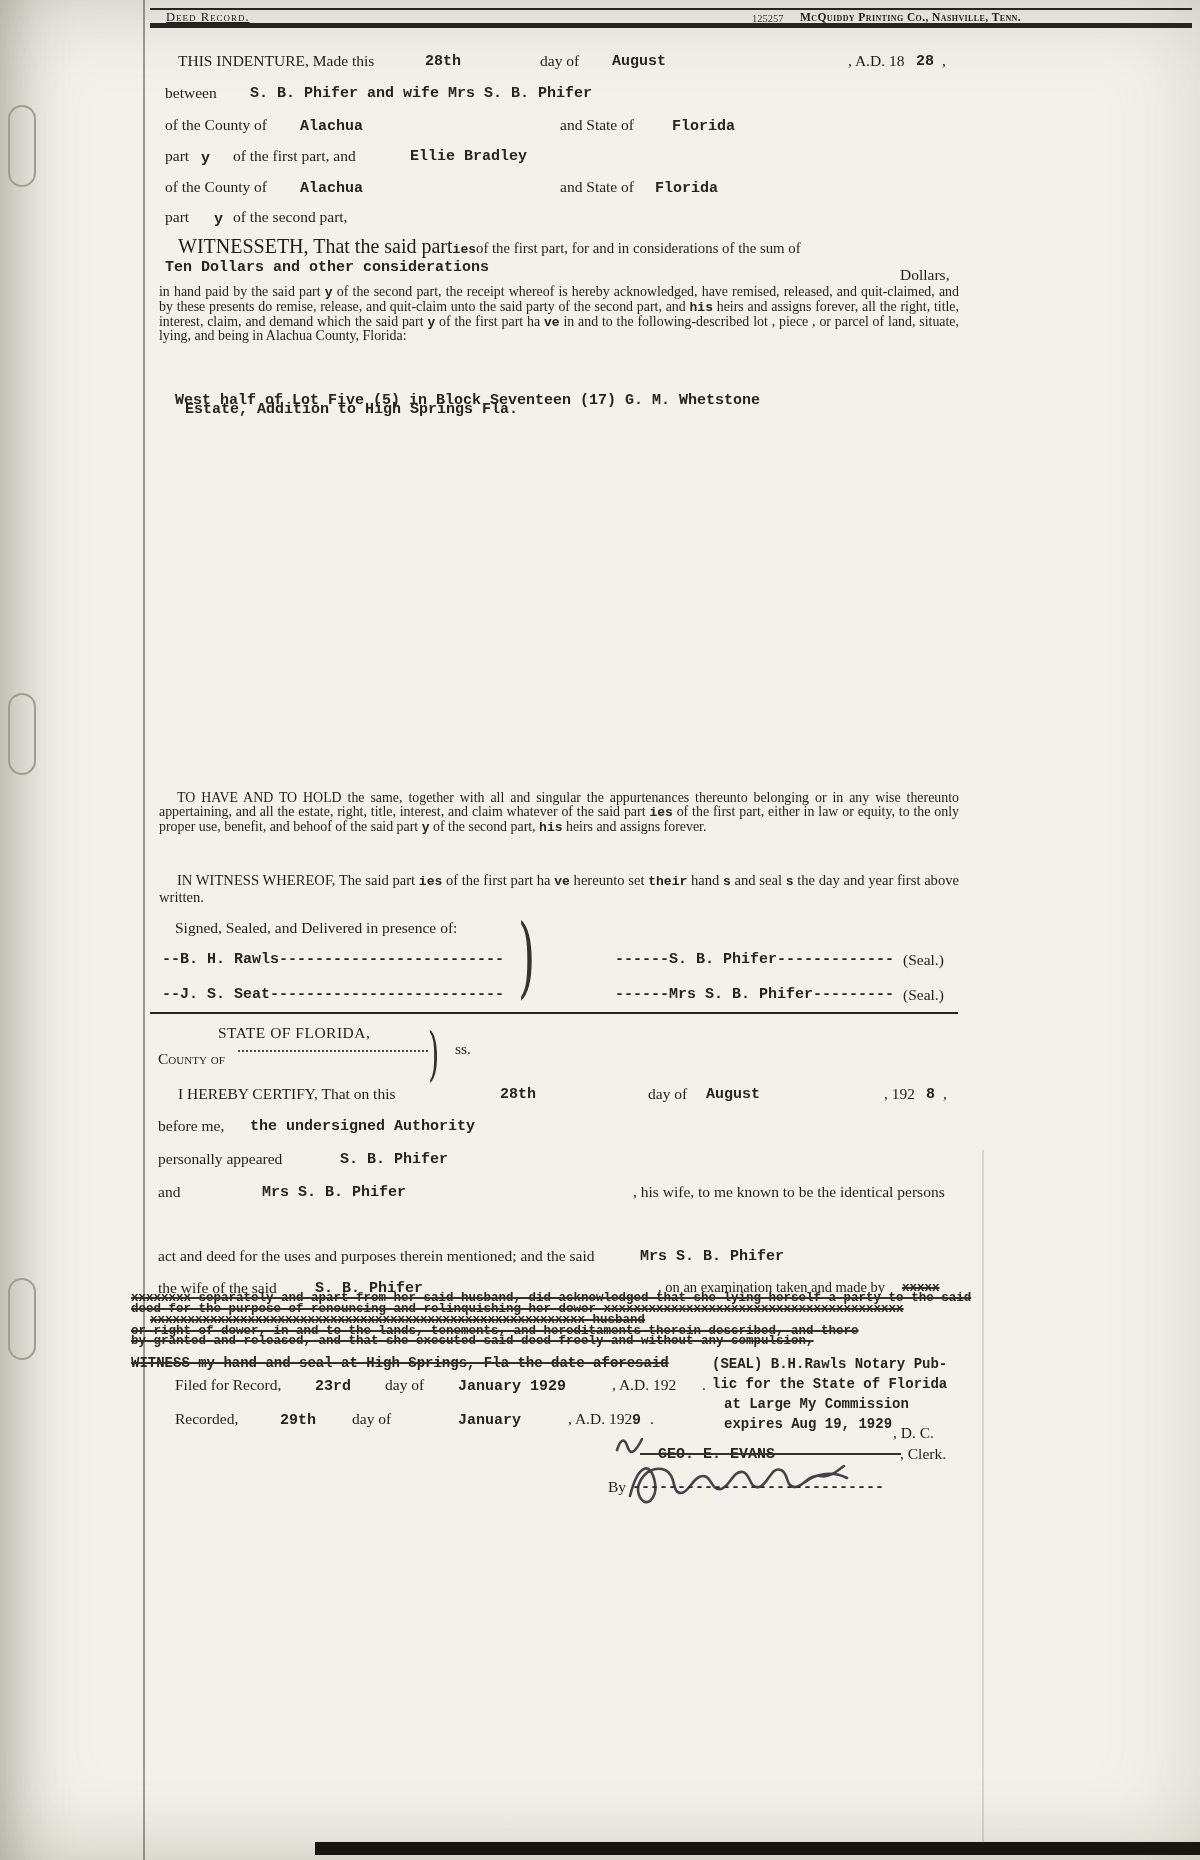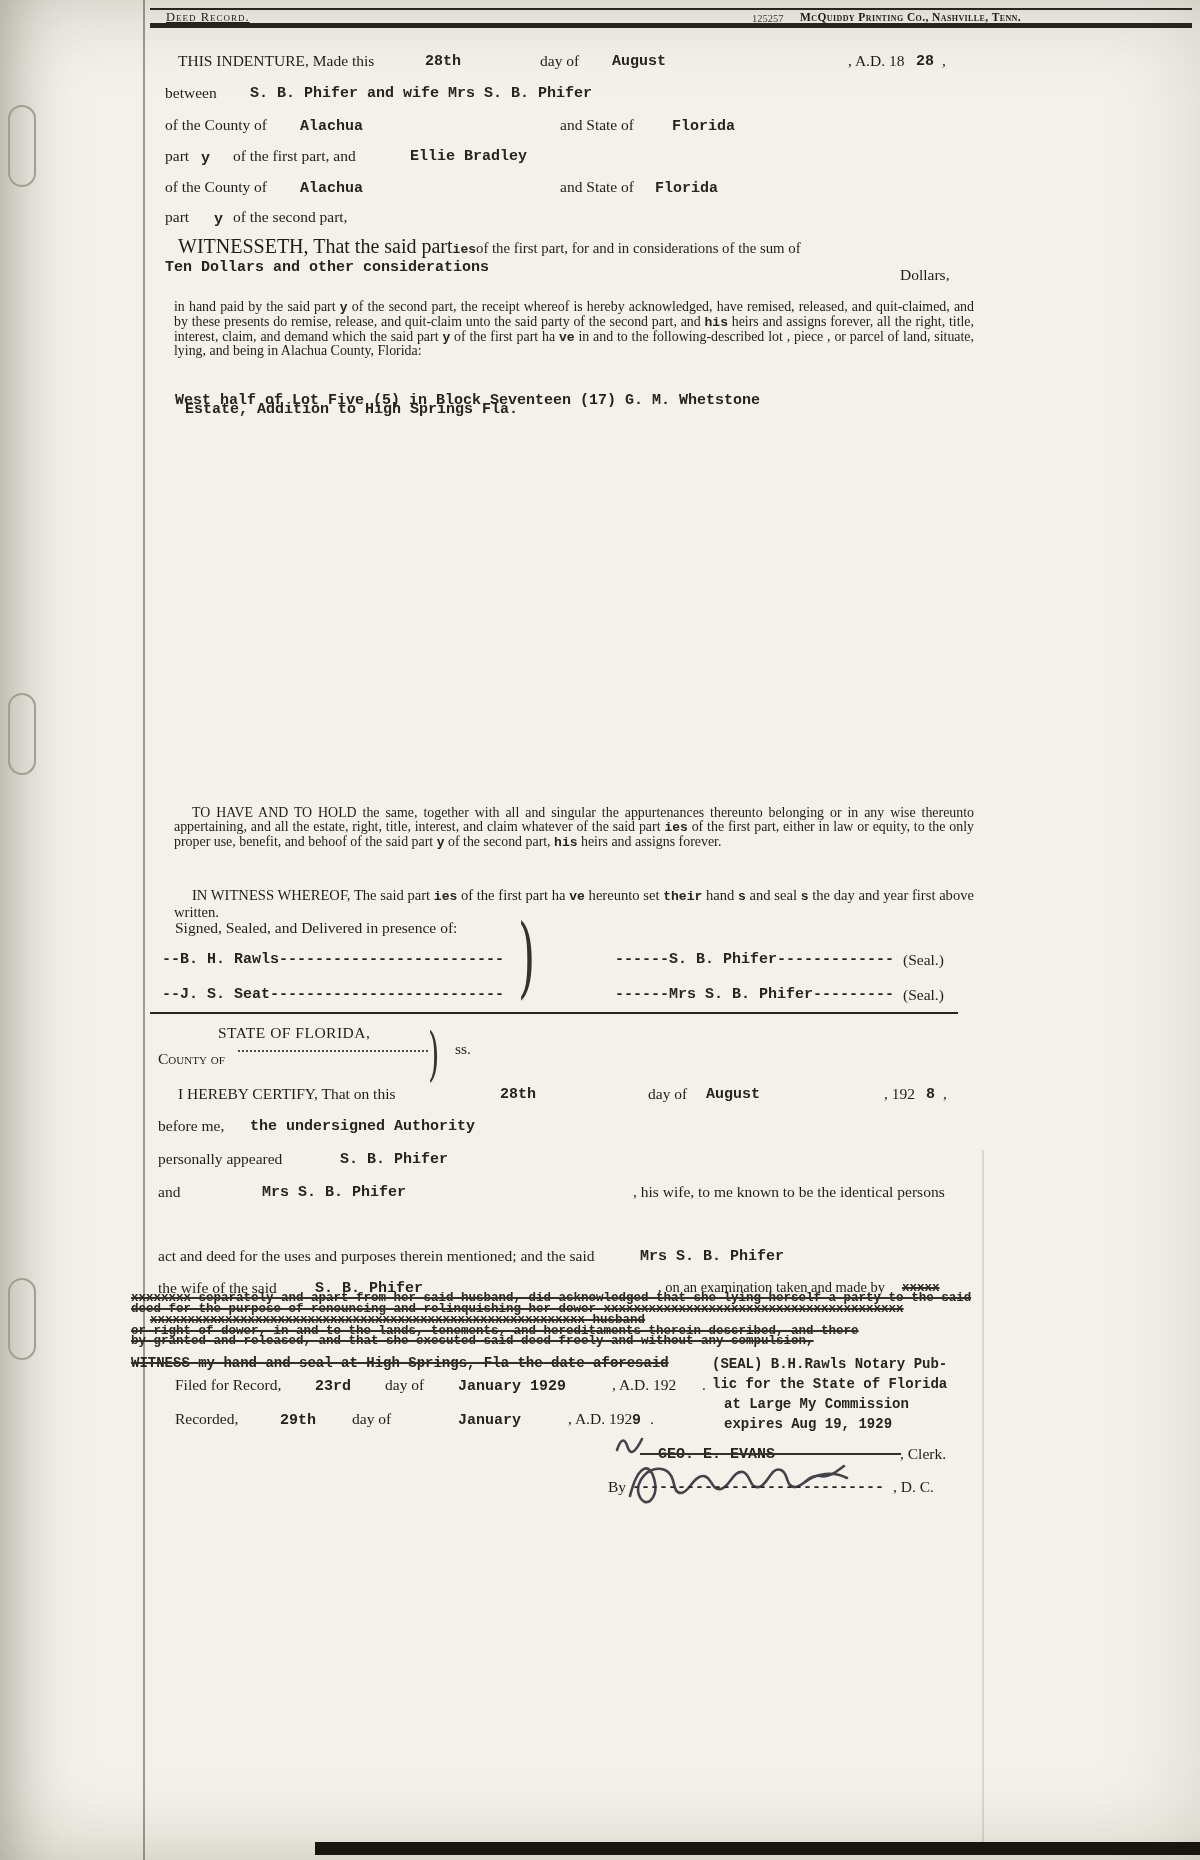--- a/index.html
+++ b/index.html
@@ -9,21 +9,21 @@
     background:linear-gradient(180deg,#efede6 0%,#f3f1ea 4%,#f3f1ea 96%,#edebe2 100%);
     box-shadow:inset 0 0 90px rgba(110,105,92,.22), inset 45px 0 60px -40px rgba(95,90,78,.45);
     font-family:"Liberation Serif",serif;color:#1d1d1b;
   }
   .abs{position:absolute;white-space:pre}
   .serif{font-family:"Liberation Serif",serif;font-size:15.5px;color:#1e1d1b}
   .typed{font-family:"Liberation Mono","DejaVu Sans Mono",monospace;font-size:15px;font-weight:700;color:#26241f}
   .sub{position:relative;top:3px}
   .typed-sm{font-family:"Liberation Mono","DejaVu Sans Mono",monospace;font-size:12.5px;font-weight:700;color:#2a2824}
   .typed-md{font-family:"Liberation Mono","DejaVu Sans Mono",monospace;font-size:14px;font-weight:700;color:#26241f}
-  .para{position:absolute;margin:16px;text-align:justify;font-family:"Liberation Serif",serif;color:#1e1d1b}
+  .para{position:absolute;margin:1px;text-align:justify;font-family:"Liberation Serif",serif;color:#1e1d1b}
   .dense{font-size:13.9px;line-height:13.8px}
   .medium{font-size:14.6px;line-height:15.5px}
   .ti{font-family:"Liberation Mono","DejaVu Sans Mono",monospace;font-size:13px;font-weight:700;color:#26241f}
   .struck{text-decoration:line-through;text-decoration-thickness:1.5px;text-decoration-color:#33312c}
   .sc{font-variant:small-caps}
   .brace{position:absolute;font-family:"DejaVu Serif",serif;color:#34332f;transform:scaleX(.5);transform-origin:left top;font-weight:400}
   .hline{position:absolute;background:#26251f}
   .dotted{position:absolute;border-bottom:2px dotted #4a4942}
   .slot{position:absolute;left:8px;width:28px;height:82px;border:2.5px solid #a29e92;border-radius:15px}
   .vline{position:absolute;width:1.5px;background:rgba(70,66,58,.5)}
@@ -205,21 +205,21 @@
   <span class="abs typed" style="left:458px;top:1412px">January</span>
   <span class="abs serif" style="left:568px;top:1410px">, A.D. 192</span>
   <span class="abs typed" style="left:632px;top:1412px">9</span>
   <span class="abs serif" style="left:650px;top:1410px">.</span>
 
   <span class="abs typed struck" style="left:640px;top:1446px">--GEO. E. EVANS--------------</span>
   <span class="abs serif" style="left:900px;top:1445px">, Clerk.</span>
 
   <span class="abs serif" style="left:608px;top:1478px">By</span>
   <span class="abs typed" style="left:632px;top:1479px">----------------------------</span>
-  <span class="abs serif" style="left:893px;top:1478px">, D. C.</span>
+  <span class="abs serif" style="left:893px;top:1424px">, D. C.</span>
 
   
   <svg class="abs" style="left:555px;top:1420px" width="430" height="100" viewBox="0 0 430 100">
     <g fill="none" stroke="#2c2c35" stroke-width="2.6" stroke-linecap="round" opacity="0.88">
       <path d="M62 30 q6 -18 11 -2 q4 11 14 -9"></path>
       <path d="M75 76 c8 -32 21 -36 25 -13 c3 16 -10 27 -16 12 c-5 -13 10 -31 26 -25 c12 5 6 23 16 23 c8 0 12 -17 22 -17 c9 0 8 15 18 13 c9 -2 12 -19 22 -17 c8 2 6 17 16 15 c9 -2 12 -21 22 -17 c8 3 4 17 14 17 c8 0 14 -13 25 -11 c9 2 16 -4 24 -10"></path>
       <path d="M250 62 c12 -9 28 -11 42 -4"></path>
     </g>
   </svg>
 

